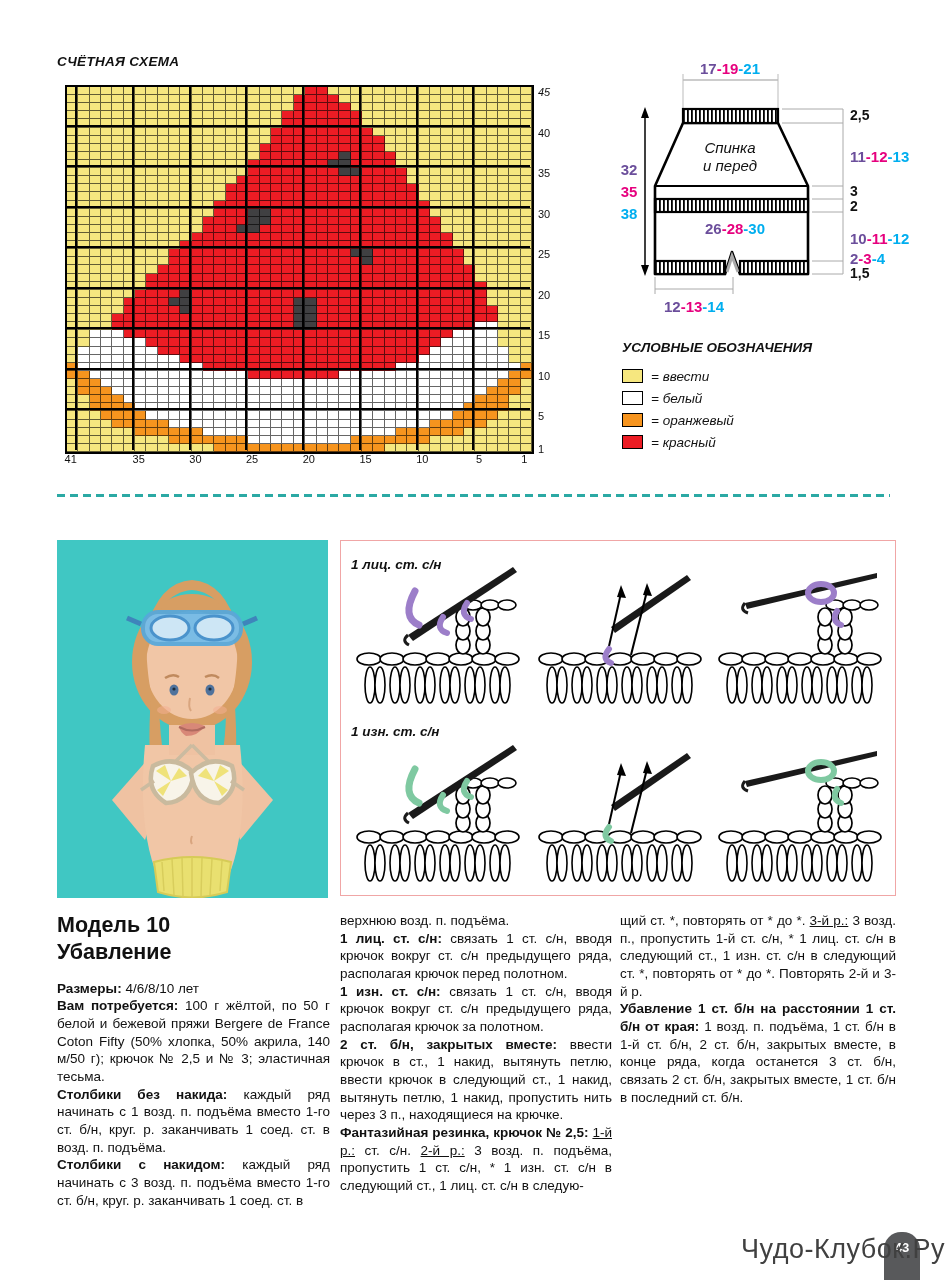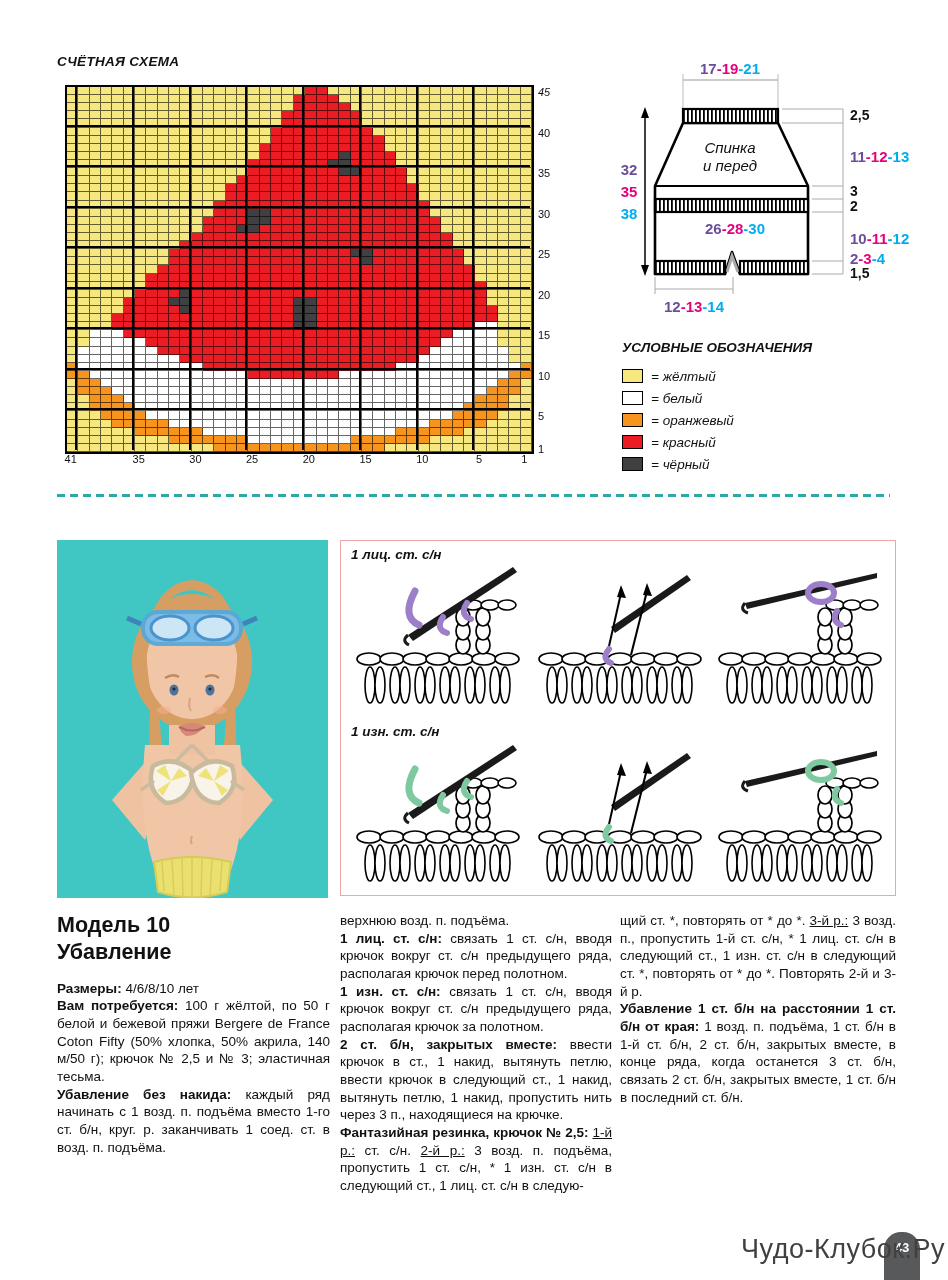--- a/index.html
+++ b/index.html
@@ -34,21 +34,21 @@
   
   #dash-sep{left:57px;top:494px;width:833px;height:3px;
             background:repeating-linear-gradient(90deg,#2BA9A4 0 8px,transparent 8px 13px);}
 
   
   #photo{left:57px;top:540px;width:271px;height:358px;}
 
   
   #stitch-panel{left:340px;top:540px;width:556px;height:356px;border:1.5px solid #F0A6A6;background:#fff;box-sizing:border-box;}
   .stitch-label{position:absolute;left:10px;font-size:13.5px;font-weight:bold;font-style:italic;}
-  #stitch-label-top{top:6px;text-align:center;}
+  #stitch-label-top{top:16px;text-align:center;}
   #stitch-label-bottom{top:183px;}
   .stitch-slot{position:absolute;width:170px;height:148px;}
 
   
   .col{position:absolute;top:912px;font-size:13.5px;line-height:1.31;}
   #col0{left:57px;width:273px;}
   #col1{left:340px;width:272px;}
   #col2{left:620px;width:276px;}
   .col p{margin:0;text-align:justify;}
   .col .u{text-decoration:underline;}
@@ -2007,37 +2007,33 @@
         <text x="235" y="186" font-size="15" font-weight="bold" text-anchor="start"><tspan fill="#6B4E9B">10</tspan><tspan fill="#E6007E">-11</tspan><tspan fill="#00AEEF">-12</tspan></text>
         <text x="235" y="206" font-size="15" font-weight="bold" text-anchor="start"><tspan fill="#6B4E9B">2</tspan><tspan fill="#E6007E">-3</tspan><tspan fill="#00AEEF">-4</tspan></text>
         <text x="235" y="220" font-size="14" font-weight="600" fill="#111" text-anchor="start">1,5</text>
       </svg></div>
 
   <div class="abs" id="legend">
     <p class="legend-title">УСЛОВНЫЕ ОБОЗНАЧЕНИЯ</p>
     <div id="legend-items">
         <div class="legend-item">
           <span class="sw" style="background: rgb(246, 231, 127);"></span>
-          <span class="lb">= жёлтый</span>
+          <span class="lb">= ввести</span>
         </div>
         <div class="legend-item">
           <span class="sw" style="background: rgb(255, 255, 255);"></span>
           <span class="lb">= белый</span>
         </div>
         <div class="legend-item">
           <span class="sw" style="background: rgb(246, 148, 30);"></span>
           <span class="lb">= оранжевый</span>
         </div>
         <div class="legend-item">
           <span class="sw" style="background: rgb(236, 28, 36);"></span>
           <span class="lb">= красный</span>
-        </div>
-        <div class="legend-item">
-          <span class="sw" style="background: rgb(64, 64, 66);"></span>
-          <span class="lb">= чёрный</span>
         </div>
       </div>
   </div>
 
   <div class="abs" id="dash-sep"></div>
 
   <div class="abs" id="photo">
     <svg width="271" height="358" viewBox="0 0 271 358">
       <rect width="271" height="358" fill="#3CC5C0"></rect>
       <rect width="271" height="358" fill="#4ACFCA" opacity="0.25"></rect>
@@ -2293,21 +2289,22 @@
   </div>
 
   <div class="col" id="col0">
     <h2 class="article-heading">
       <span>Модель 10</span><br>
       <span>Убавление</span>
     </h2>
     <div class="paras">
         <p><b>Размеры:</b><span> 4/6/8/10 лет</span></p>
         <p><b>Вам потребуется:</b><span> 100 г жёлтой, по 50 г белой и бежевой пряжи Bergere de France Coton Fifty (50% хлопка, 50% акрила, 140 м/50 г); крючок № 2,5 и № 3; эластичная тесьма.</span></p>
-        <p><b>Убавление без накида:</b><span> каждый ряд начинать с 1 возд. п. подъёма вместо 1-го ст. б/н, круг. р. заканчивать 1 соед. ст. в возд. п. подъёма.</span></p>
+        <p><b>Столбики без накида:</b><span> каждый ряд начинать с 1 возд. п. подъёма вместо 1-го ст. б/н, круг. р. заканчивать 1 соед. ст. в возд. п. подъёма.</span></p>
+        <p><b>Столбики с накидом:</b><span> каждый ряд начинать с 3 возд. п. подъёма вместо 1-го ст. б/н, круг. р. заканчивать 1 соед. ст. в</span></p>
       </div>
   </div>
   <div class="col" id="col1">
     <div class="paras">
         <p><span>верхнюю возд. п. подъёма.</span></p>
         <p><b>1 лиц. ст. с/н:</b><span> связать 1 ст. с/н, вводя крючок вокруг ст. с/н предыдущего ряда, располагая крючок перед полотном.</span></p>
         <p><b>1 изн. ст. с/н:</b><span> связать 1 ст. с/н, вводя крючок вокруг ст. с/н предыдущего ряда, располагая крючок за полотном.</span></p>
         <p><b>2 ст. б/н, закрытых вместе:</b><span> ввести крючок в ст., 1 накид, вытянуть петлю, ввести крючок в следующий ст., 1 накид, вытянуть петлю, 1 накид, пропустить нить через 3 п., находящиеся на крючке.</span></p>
         <p><b>Фантазийная резинка, крючок № 2,5:</b><span> </span><span class="u">1-й р.:</span><span> ст. с/н. </span><span class="u">2-й р.:</span><span> 3 возд. п. подъёма, пропустить 1 ст. с/н, * 1 изн. ст. с/н в следующий ст., 1 лиц. ст. с/н в следую-</span></p>
       </div>

